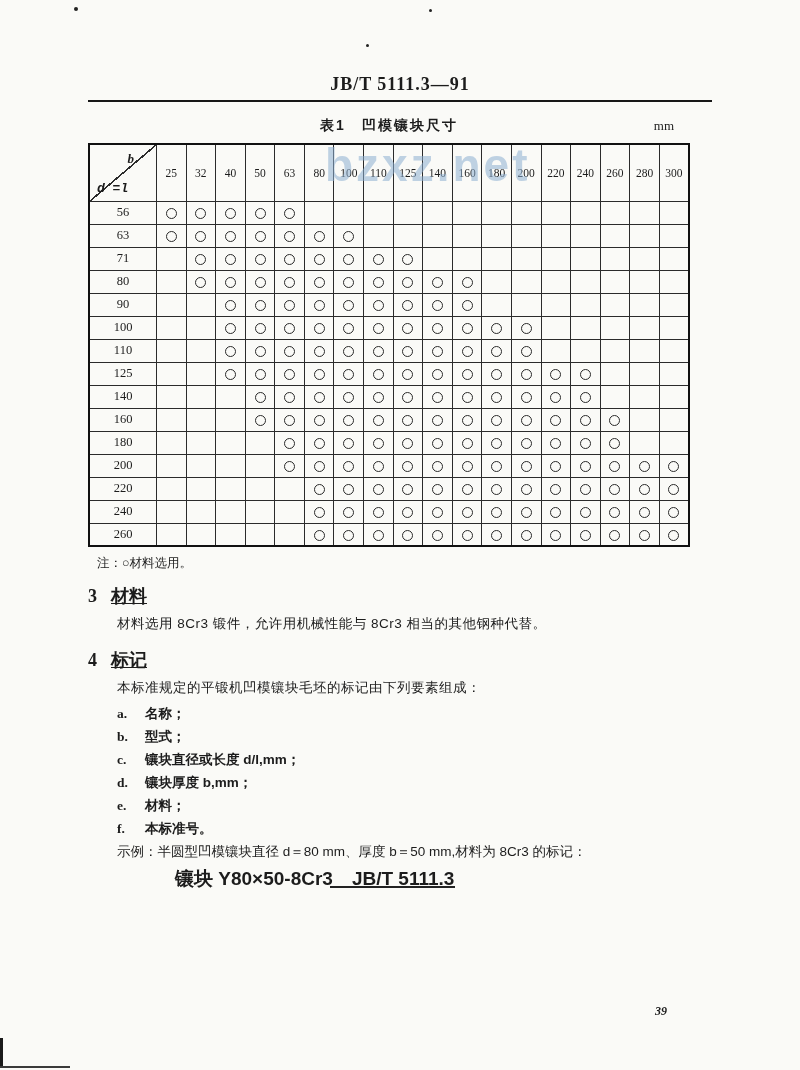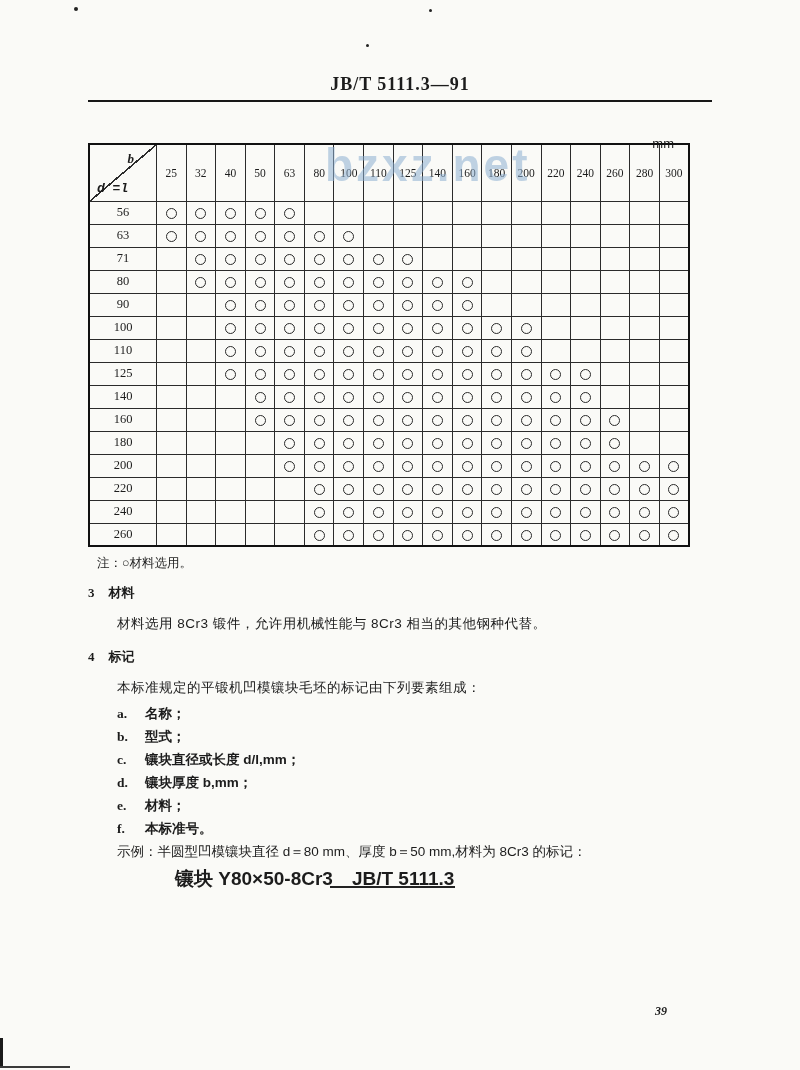--- a/index.html
+++ b/index.html
@@ -19,22 +19,22 @@
   }
   .top-rule{left:88px;top:100px;width:624px;height:2px;background:#171717;}
 
   
   .table-title-row{left:88px;top:117px;width:602px;height:20px;}
   .table-title{
     position:absolute;left:0;width:100%;text-align:center;
     font-weight:bold;font-size:14px;letter-spacing:2px;
   }
   .unit-label{
-    position:absolute;right:16px;top:19px;
-    font-family:Liberation Sans, sans-serif;font-size:13px;
+    position:absolute;right:16px;top:1px;
+    font-family:Liberation Serif, serif;font-size:13px;
   }
 
   
   .tbl-wrap{left:88px;top:143px;}
   table{border-collapse:collapse;table-layout:fixed;width:602px;}
   th,td{border:1px solid #2b2b2b;padding:0;text-align:center;vertical-align:middle;}
   table{border:2px solid #111;}
   thead tr{height:57px;}
   tbody tr{height:23px;padding-left:42px;}
   .corner{
@@ -55,21 +55,21 @@
   .row-h{font-family:"Liberation Serif",serif;font-size:12.5px;font-weight:normal;width:66px;}
   .mark{
     display:inline-block;width:11px;height:11px;border:1.2px solid #2a2a2a;
     border-radius:50%;box-sizing:border-box;vertical-align:middle;
   }
 
   
   .table-note{left:97px;top:555px;font-size:12.5px;}
 
   
-  .sec-heading{left:88px;font-weight:bold;font-size:13px;}
+  .sec-heading{left:88px;font-weight:bold;font-size:18px;text-decoration:underline;}
   .sec-heading .sec-num{display:inline-block;margin-right:14px;font-family:"Liberation Serif",serif;}
   .sec-body{left:117px;font-size:13.5px;letter-spacing:0.5px;}
 
   
   .list-item{left:117px;font-size:13.5px;}
   .list-item .li-label{display:inline-block;width:28px;font-weight:bold;font-family:"Liberation Serif",serif;}
   .list-item .li-text{font-weight:bold;margin-top:18px;}
 
   .example-intro{left:117px;font-size:13.5px;}
   .designation{left:175px;font-size:19px;font-weight:bold;}
@@ -105,20 +105,21 @@
 <div class="abs speck speck1"></div>
 <div class="abs speck speck2"></div>
 <div class="abs speck speck3"></div>
 <div class="abs edge-mark"></div>
 <div class="abs bottom-mark"></div>
 
 <div class="abs std-header">JB/T 5111.3—91</div>
 <div class="abs top-rule"></div>
 
 <div class="abs table-title-row">
+  <span class="table-title">表1　凹模镶块尺寸</span>
   <span class="unit-label">mm</span>
 </div>
 
 <div class="abs tbl-wrap">
   <table>
     <thead>
       <tr>
         <th class="corner">
           <span class="corner-b">b</span>
           <span class="corner-dl">d =l</span>

